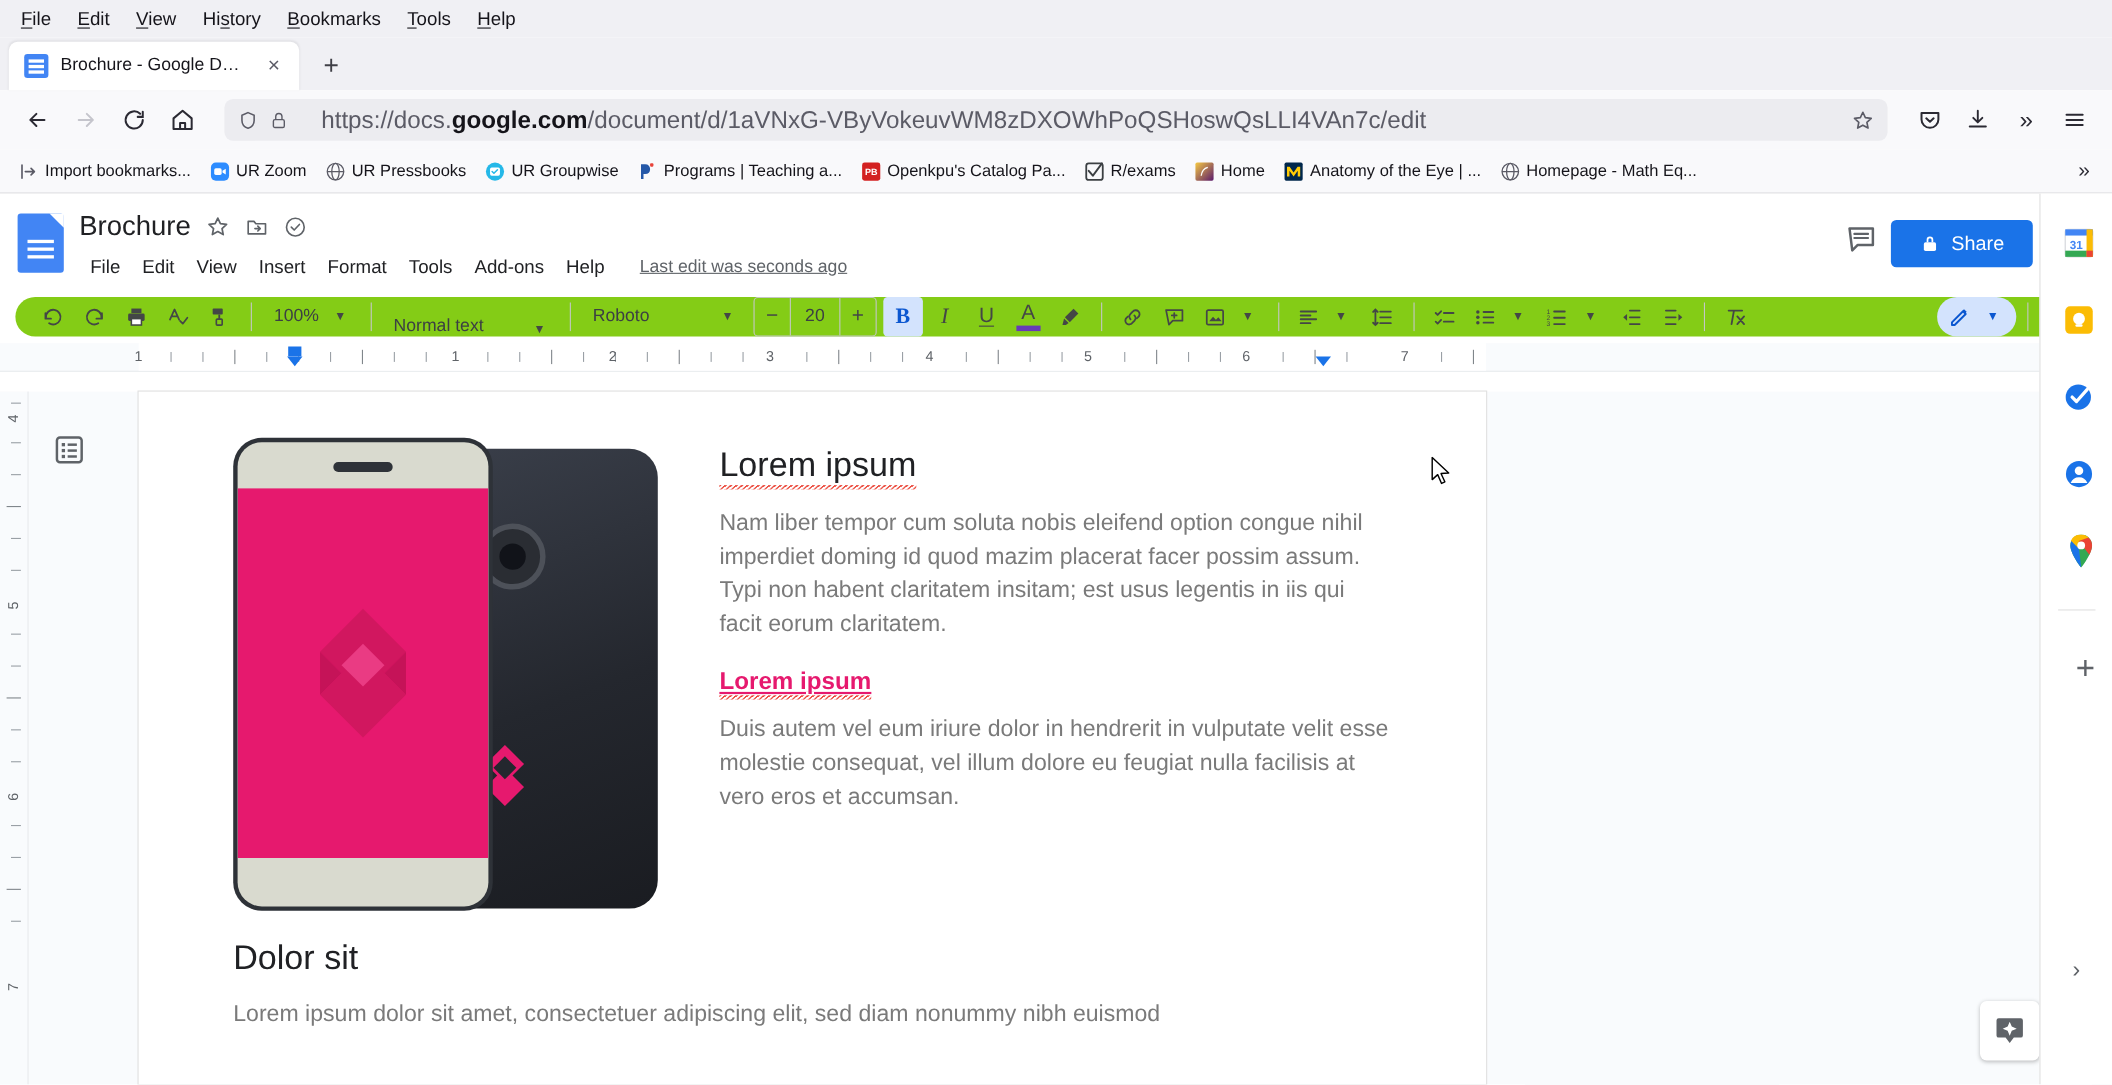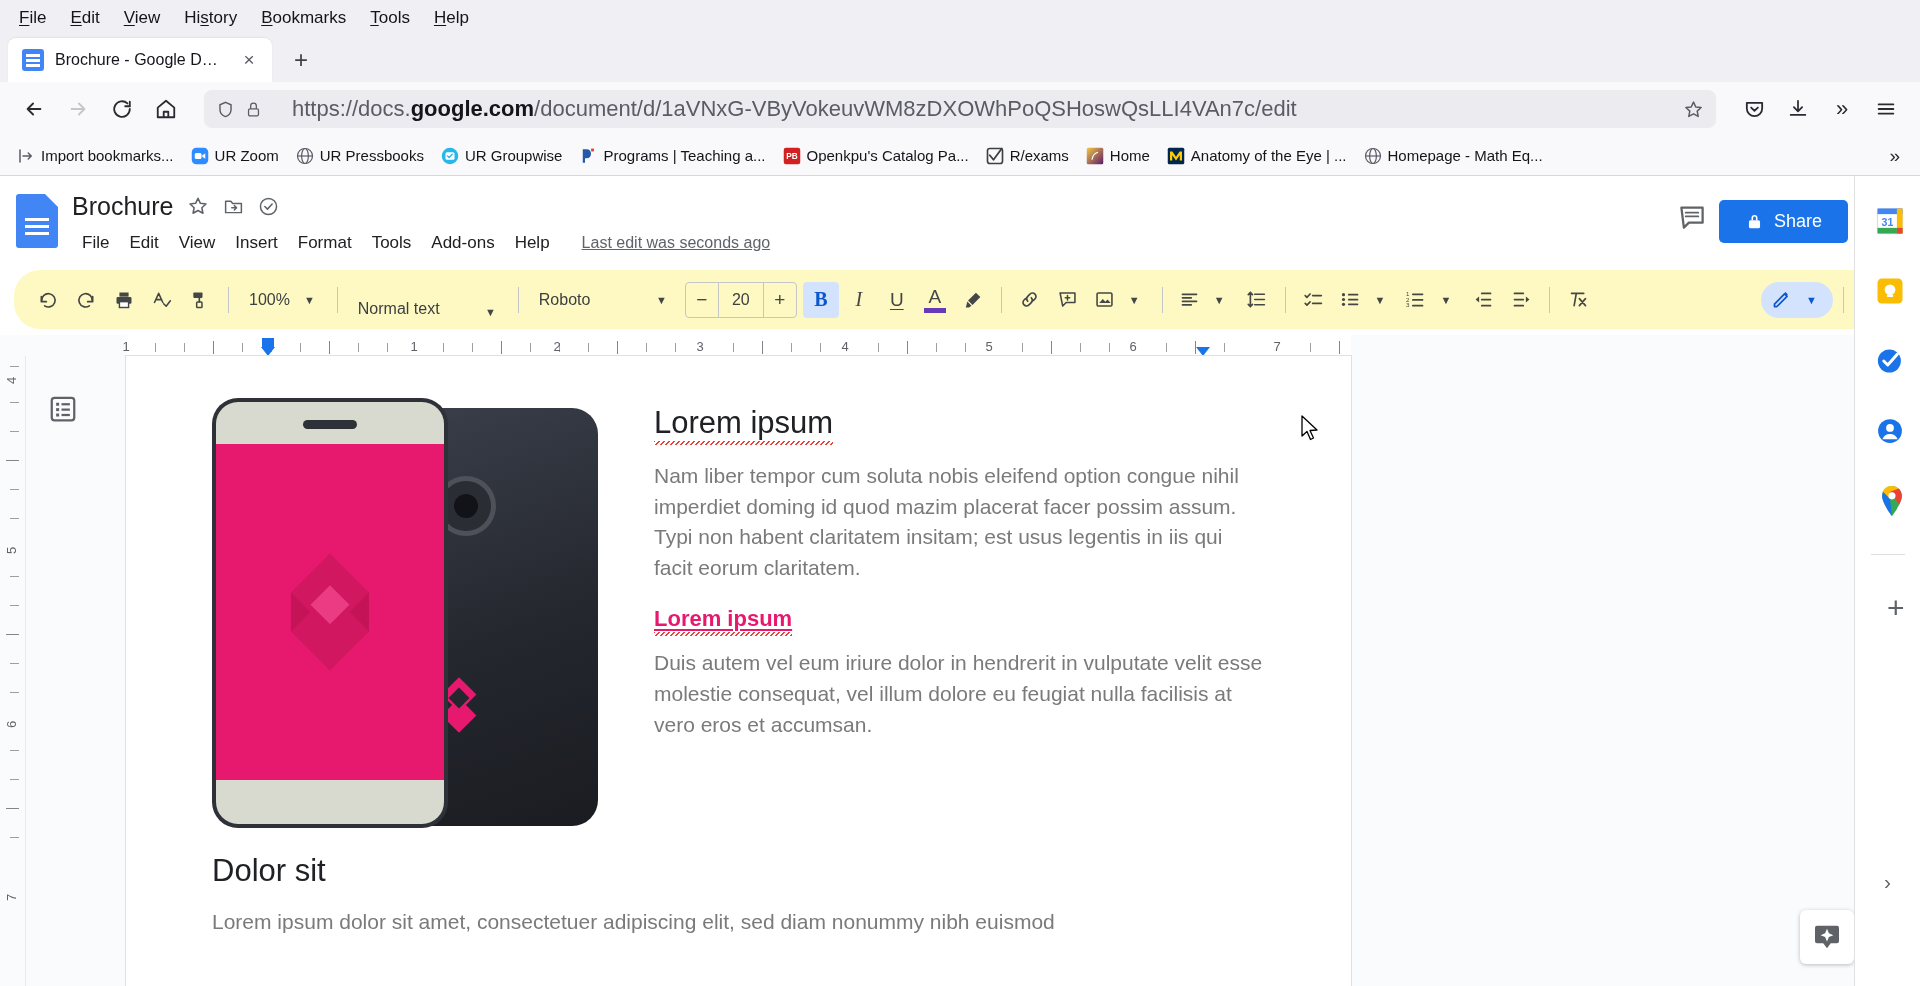--- a/index.html
+++ b/index.html
@@ -116,21 +116,21 @@
     display: flex; align-items: center; gap: 10px; padding: 0 26px;
     font-size: 18px; font-weight: 500;
   }
   .avatar {
     width: 42px; height: 42px; border-radius: 50%; overflow: hidden;
     position: relative; background: #e8a09a; flex: 0 0 auto;
   }
 
   
   .toolbar {
-    height: 59px; margin: 2px 14px 0 14px; background: #fef9c3; border-radius: 26px;
+    height: 36px; margin: 2px 14px 0 14px; background: #84cc16; border-radius: 26px;
     display: flex; align-items: center; padding: 0 16px; gap: 2px;
   }
   .tb { width: 36px; height: 36px; display: flex; align-items: center;
         justify-content: center; border-radius: 4px; color: #444746; flex: 0 0 auto; }
   .tb.active { background: #d3e3fd; }
   .tbsep { width: 1px; height: 26px; background: #c4c7c5; margin: 0 8px; flex: 0 0 auto; }
   .tbselect {
     display: flex; align-items: center; height: 36px; padding: 0 4px 0 10px;
     border-radius: 4px; font-size: 16px; color: #3c4043; gap: 6px;
   }

